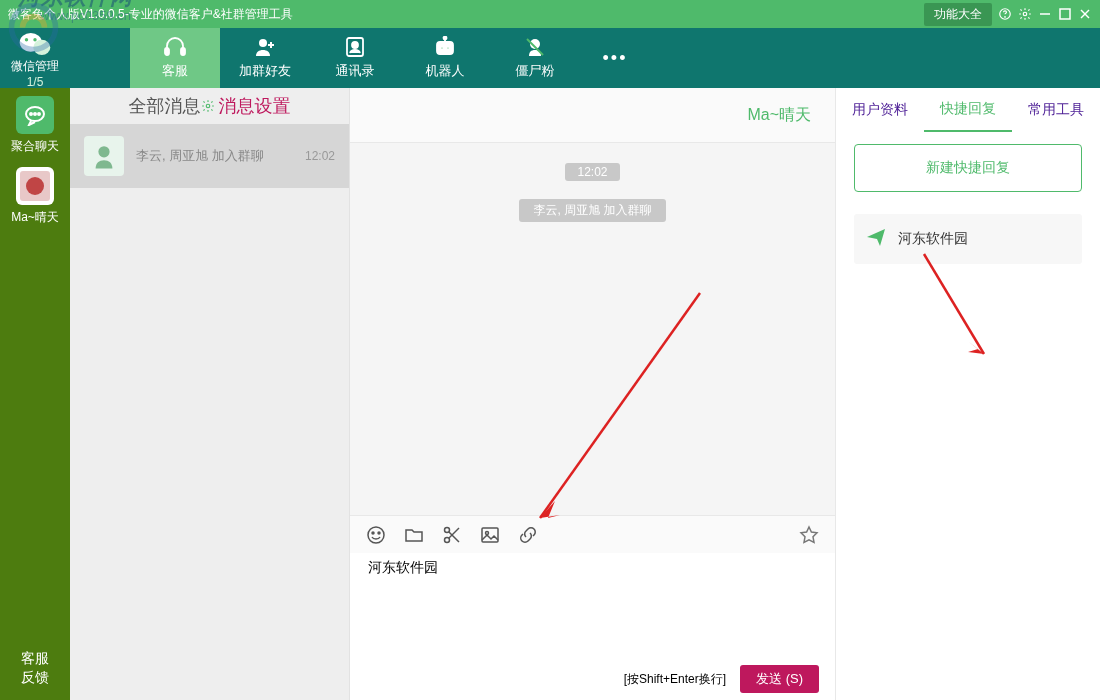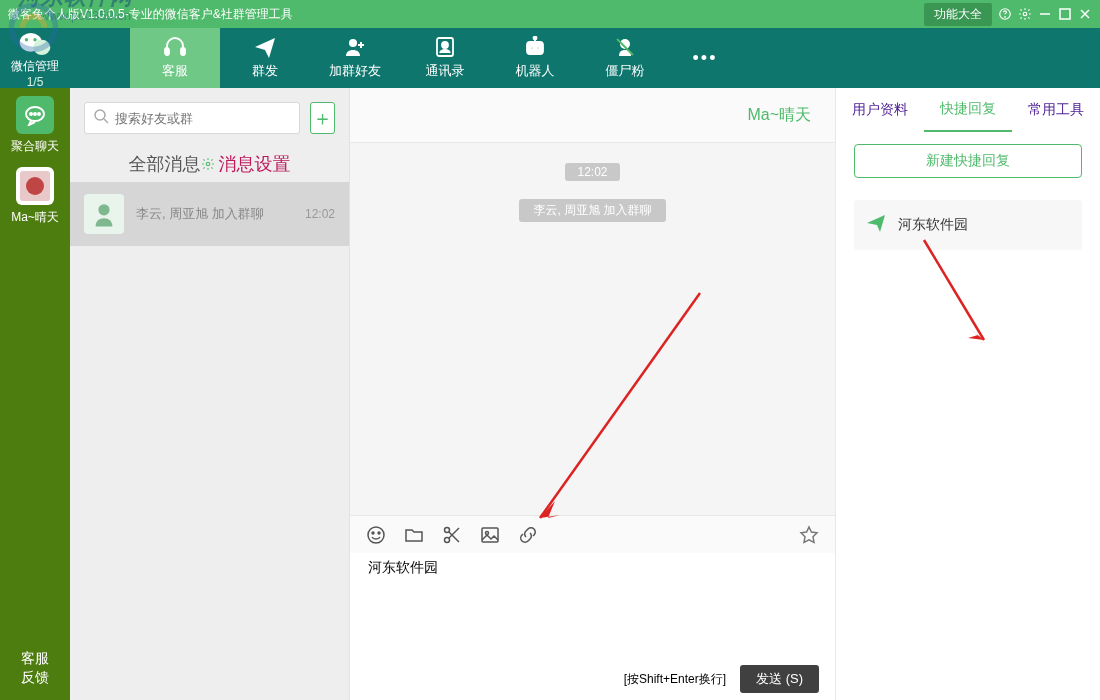--- a/index.html
+++ b/index.html
@@ -46,26 +46,26 @@
 .chat-messages { flex: 1; padding: 20px; display: flex; flex-direction: column; align-items: center; gap: 18px; background: #f5f5f5; position: relative; }
 .time-pill { background: #c8c8c8; color: #fff; padding: 2px 12px; border-radius: 3px; font-size: 12px; }
 .sys-msg { background: #c8c8c8; color: #fff; padding: 3px 14px; border-radius: 3px; font-size: 12px; }
 .toolbar { height: 38px; border-top: 1px solid #e8e8e8; display: flex; align-items: center; padding: 0 16px; gap: 18px; color: #555; }
 .toolbar-icon { cursor: pointer; width: 20px; height: 20px; display: flex; align-items: center; justify-content: center; }
 .toolbar-spacer { flex: 1; }
 .input-area { height: 105px; padding: 6px 18px; font-size: 14px; color: #333; position: relative; background: #fff; }
 .input-area textarea { width: 100%; border: none; outline: none; resize: none; font-size: 14px; font-family: inherit; }
 .send-row { height: 42px; display: flex; align-items: center; justify-content: flex-end; padding: 0 16px; gap: 14px; background: #fff; }
 .send-hint { color: #000000; font-size: 12px; }
-.send-btn { background: #404040; color: #fff; padding: 5px 16px; border: none; border-radius: 3px; font-size: 13px; cursor: pointer; }
+.send-btn { background: #be185d; color: #fff; padding: 5px 16px; border: none; border-radius: 3px; font-size: 13px; cursor: pointer; }
 .right-panel { width: 265px; border-left: 1px solid #e8e8e8; display: flex; flex-direction: column; background: #fff; position: relative; }
 .tabs { display: flex; height: 44px; font-size: 14px; }
 .tab { flex: 1; display: flex; align-items: center; justify-content: center; cursor: pointer; color: #4c1d95; }
 .tab.active { color: #4fba6b; border-bottom: 2px solid #4fba6b; }
-.new-reply-btn { margin: 12px 18px; height: 34px; border: 1px solid #4fba6b; border-radius: 4px; color: #4fba6b; display: flex; align-items: center; justify-content: center; cursor: pointer; font-size: 14px; }
+.new-reply-btn { margin: 12px 18px; height: 48px; border: 1px solid #4fba6b; border-radius: 4px; color: #4fba6b; display: flex; align-items: center; justify-content: center; cursor: pointer; font-size: 14px; }
 .reply-item { margin: 10px 18px; padding: 14px 12px; background: #f7f7f7; display: flex; align-items: center; gap: 12px; cursor: pointer; border-radius: 3px; position: relative; }
 .reply-item-text { font-size: 14px; color: #333; }
 .arrow { position: absolute; pointer-events: none; }
 .logo-circle { position: absolute; top: 0; left: 6px; width: 55px; height: 55px; pointer-events: none; z-index: 6; }
 </style>
 </head>
 <body>
 
 <svg class="logo-circle" viewBox="0 0 60 60">
     <circle cx="30" cy="30" r="24" fill="none" stroke="#2a6aa8" stroke-width="6" opacity="0.35"></circle>
@@ -128,28 +128,20 @@
             <path d="M5 14v-3a8 8 0 0116 0v3"></path>
             <rect x="3" y="13" width="4" height="7" rx="2" fill="#fff"></rect>
             <rect x="19" y="13" width="4" height="7" rx="2" fill="#fff"></rect>
           </svg>
         </span>
       <span>客服</span>
     </div>
     <div class="nav-item">
       <span class="icon">
           <svg width="24" height="22" viewBox="0 0 24 22" fill="#fff">
-            <path d="M2 11l20-9-6 20-4-8z"></path>
-          </svg>
-        </span>
-      <span>群发</span>
-    </div>
-    <div class="nav-item">
-      <span class="icon">
-          <svg width="24" height="22" viewBox="0 0 24 22" fill="#fff">
             <circle cx="10" cy="7" r="4"></circle>
             <path d="M3 20c0-4 3-6 7-6s7 2 7 6z"></path>
             <path d="M18 6v6M15 9h6" stroke="#fff" stroke-width="2"></path>
           </svg>
         </span>
       <span>加群好友</span>
     </div>
     <div class="nav-item">
       <span class="icon">
           <svg width="22" height="22" viewBox="0 0 22 22" fill="none" stroke="#fff" stroke-width="1.8">
@@ -205,30 +197,20 @@
           <div class="rail-icon2-inner"></div>
         </div>
       <span>Ma~晴天</span>
     </div>
     <div class="rail-spacer"></div>
     <div class="rail-bottom-h" style="white-space:pre-line">客服
 反馈</div>
   </div>
 
   <div class="contact-list">
-    <div class="search-row">
-      <div class="search-box">
-        <span><svg width="16" height="16" viewBox="0 0 16 16" fill="none" stroke="#aaa" stroke-width="1.5">
-              <circle cx="7" cy="7" r="5"></circle>
-              <line x1="11" y1="11" x2="15" y2="15"></line>
-            </svg></span>
-        <input placeholder="搜索好友或群" style="">
-      </div>
-      <div class="add-btn">＋</div>
-    </div>
     <div class="filter-row">
       <span>全部消息</span>
       <span class="msg-settings">
         <svg width="14" height="14" viewBox="0 0 24 24" fill="none" stroke="#4fba6b" stroke-width="2">
             <circle cx="12" cy="12" r="3"></circle>
             <path d="M12 2v3M12 19v3M4.2 4.2l2.1 2.1M17.7 17.7l2.1 2.1M2 12h3M19 12h3M4.2 19.8l2.1-2.1M17.7 6.3l2.1-2.1"></path>
           </svg>
         <span>消息设置</span>
       </span>
     </div>

